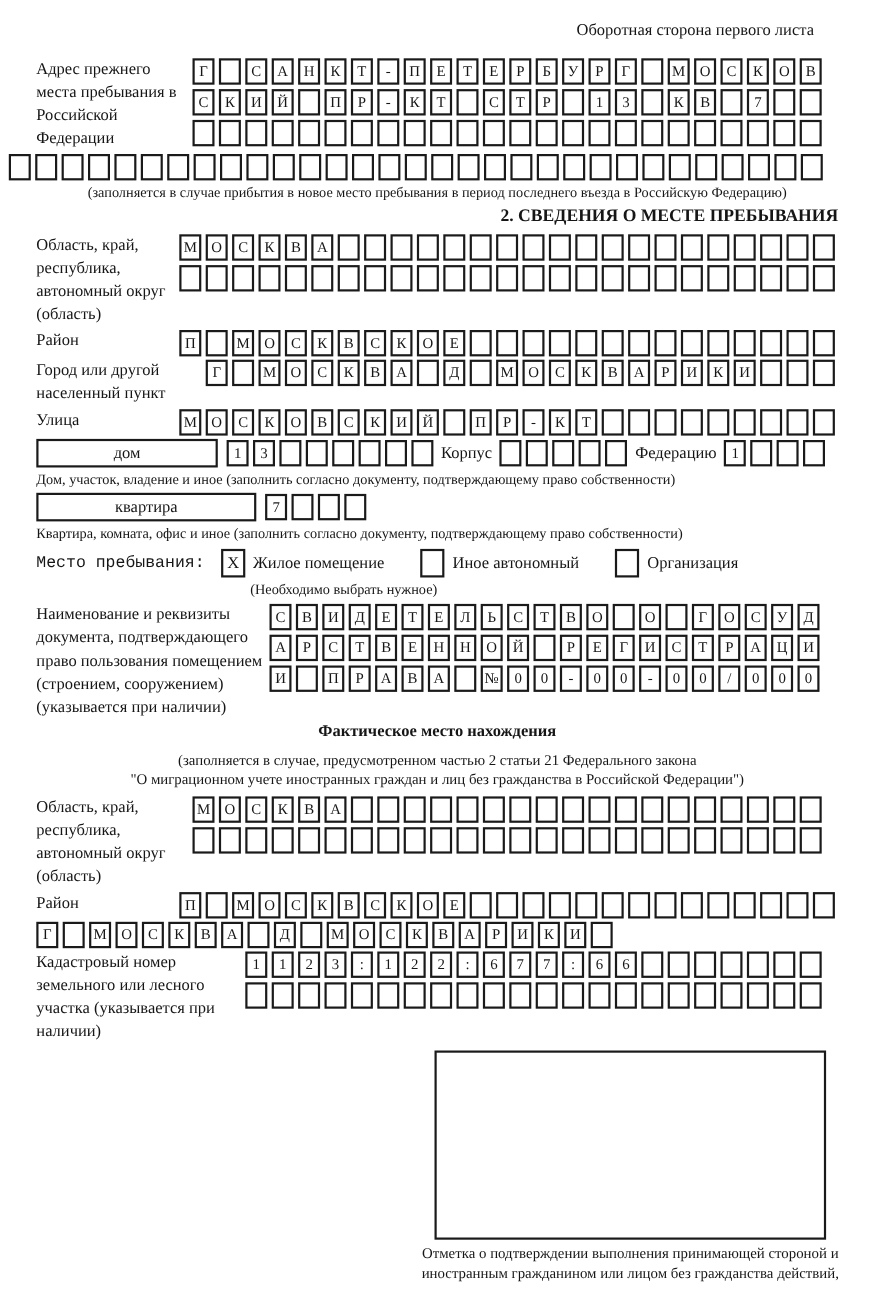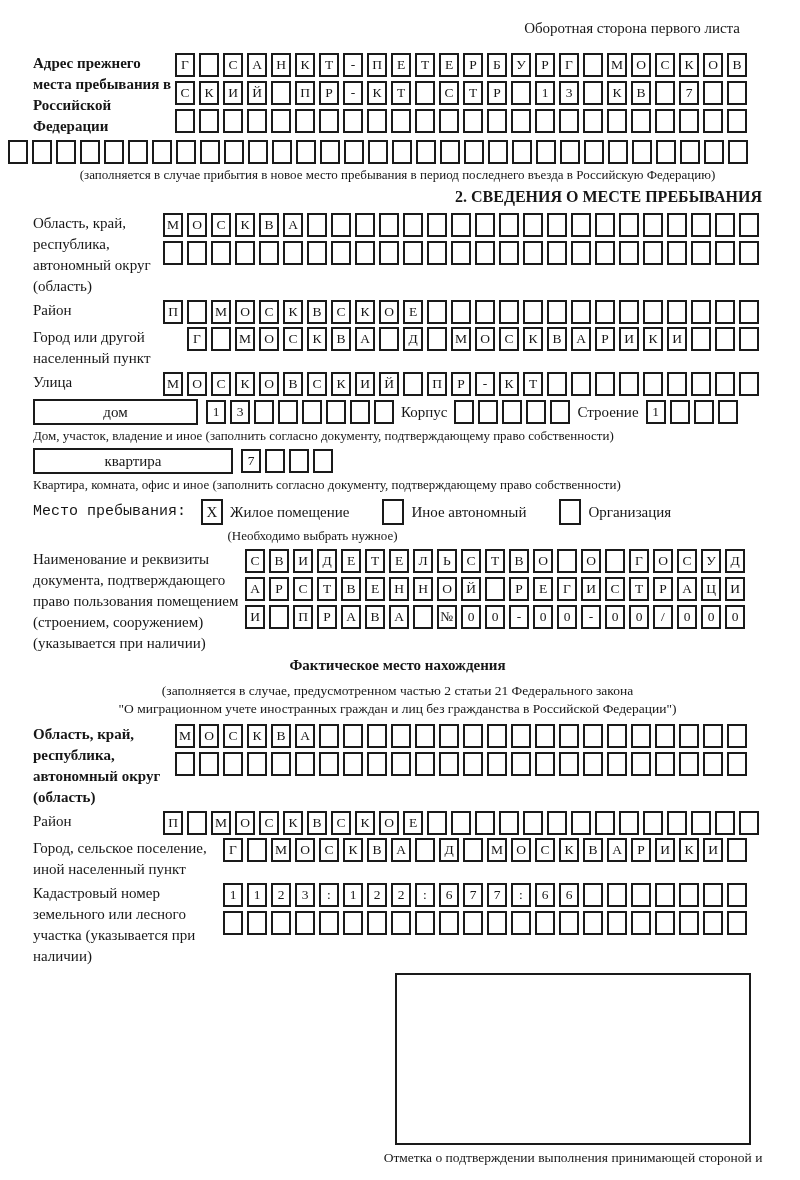--- a/index.html
+++ b/index.html
@@ -16,21 +16,21 @@
   .cell{
     flex:0 0 20px;width:20px;height:24px;box-sizing:border-box;
     border:2px solid #1a1a1a;display:flex;align-items:center;justify-content:center;
     font-size:13.5px;line-height:1;
   }
   .outdent{margin-left:-25px;margin-top:2px;}
   .caption{font-size:13px;text-align:center;margin:3px 0 5px;}
   .caption-left{font-size:13px;text-align:left;margin:3px 0 4px;}
   .title{font-weight:bold;text-align:right;font-size:16px;margin:3px 0 7px;}
   .subtitle{font-weight:bold;text-align:center;font-size:15px;margin:0 0 8px;}
-  .w142{width:142px;font-weight:bold;}
+  .w142{width:142px;}
   .w130{width:130px;}
   .w154{width:154px;}
   .w190{width:190px;}
   .w212{width:212px;}
   .boxlabel{
     box-sizing:border-box;border:2px solid #1a1a1a;height:26px;
     display:flex;align-items:center;justify-content:center;font-size:15px;margin-right:8px;
   }
   .dom-w{width:165px;}
   .kv-w{width:200px;text-align:right;}
@@ -341,21 +341,21 @@
         <span class="cell"></span>
       </div>
     <div class="inl">Корпус</div>
     <div class="cells">
         <span class="cell"></span>
         <span class="cell"></span>
         <span class="cell"></span>
         <span class="cell"></span>
         <span class="cell"></span>
       </div>
-    <div class="inl">Строение</div>
+    <div class="inl">Федерацию</div>
     <div class="cells">
         <span class="cell">1</span>
         <span class="cell"></span>
         <span class="cell"></span>
         <span class="cell"></span>
       </div>
   </div>
   <div class="caption-left">Дом, участок, владение и иное (заполнить согласно документу, подтверждающему право собственности)</div>
 
   <div class="frow" style="align-items:center;">
@@ -547,21 +547,20 @@
         <span class="cell"></span>
         <span class="cell"></span>
         <span class="cell"></span>
         <span class="cell"></span>
         <span class="cell"></span>
         <span class="cell"></span>
       </div>
   </div>
 
   <div class="frow">
-    <div class="flabel w190">Город, сельское поселение, иной населенный пункт</div>
     <div class="cells">
         <span class="cell">Г</span>
         <span class="cell"></span>
         <span class="cell">М</span>
         <span class="cell">О</span>
         <span class="cell">С</span>
         <span class="cell">К</span>
         <span class="cell">В</span>
         <span class="cell">А</span>
         <span class="cell"></span>

